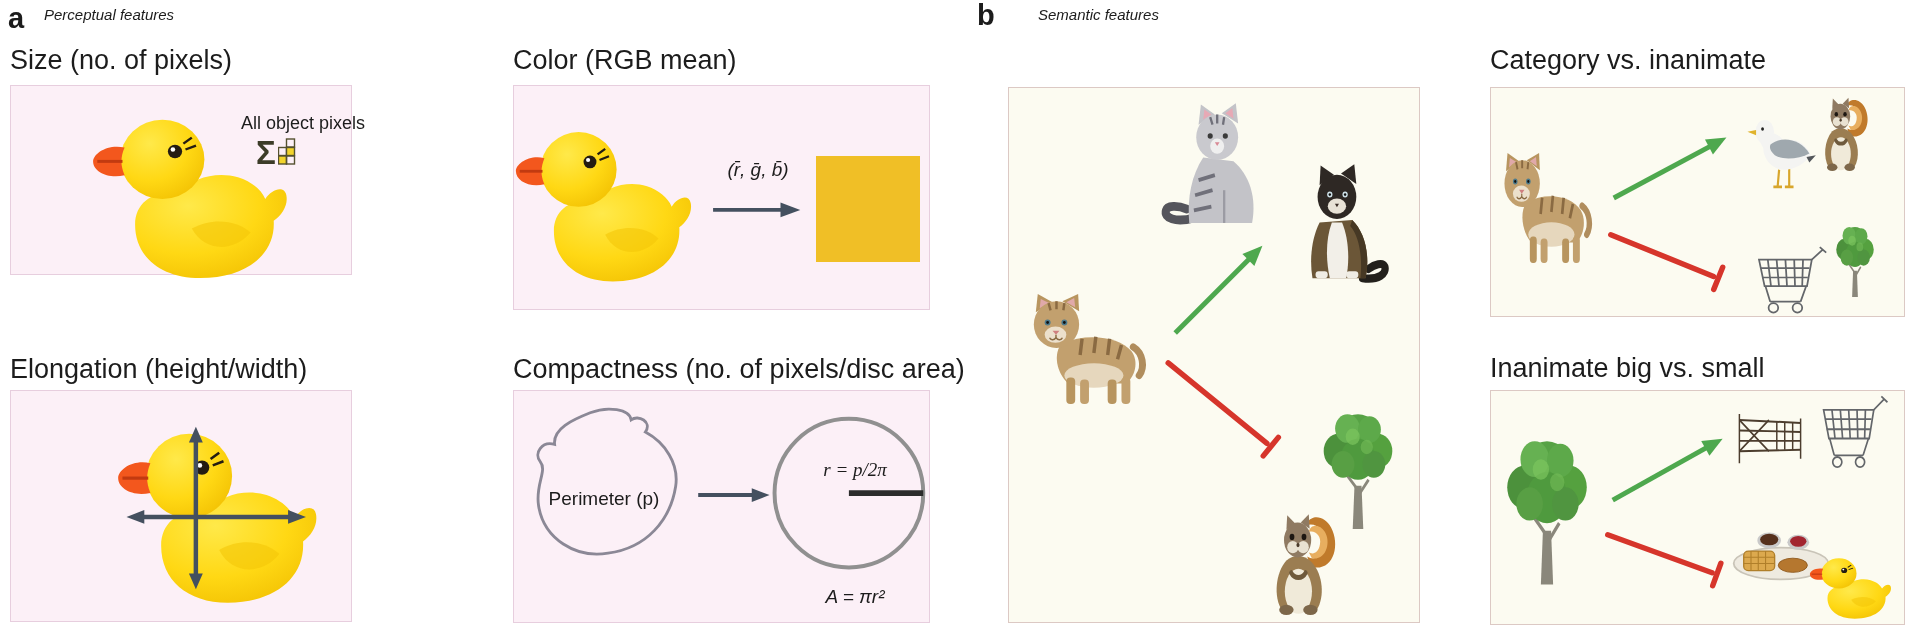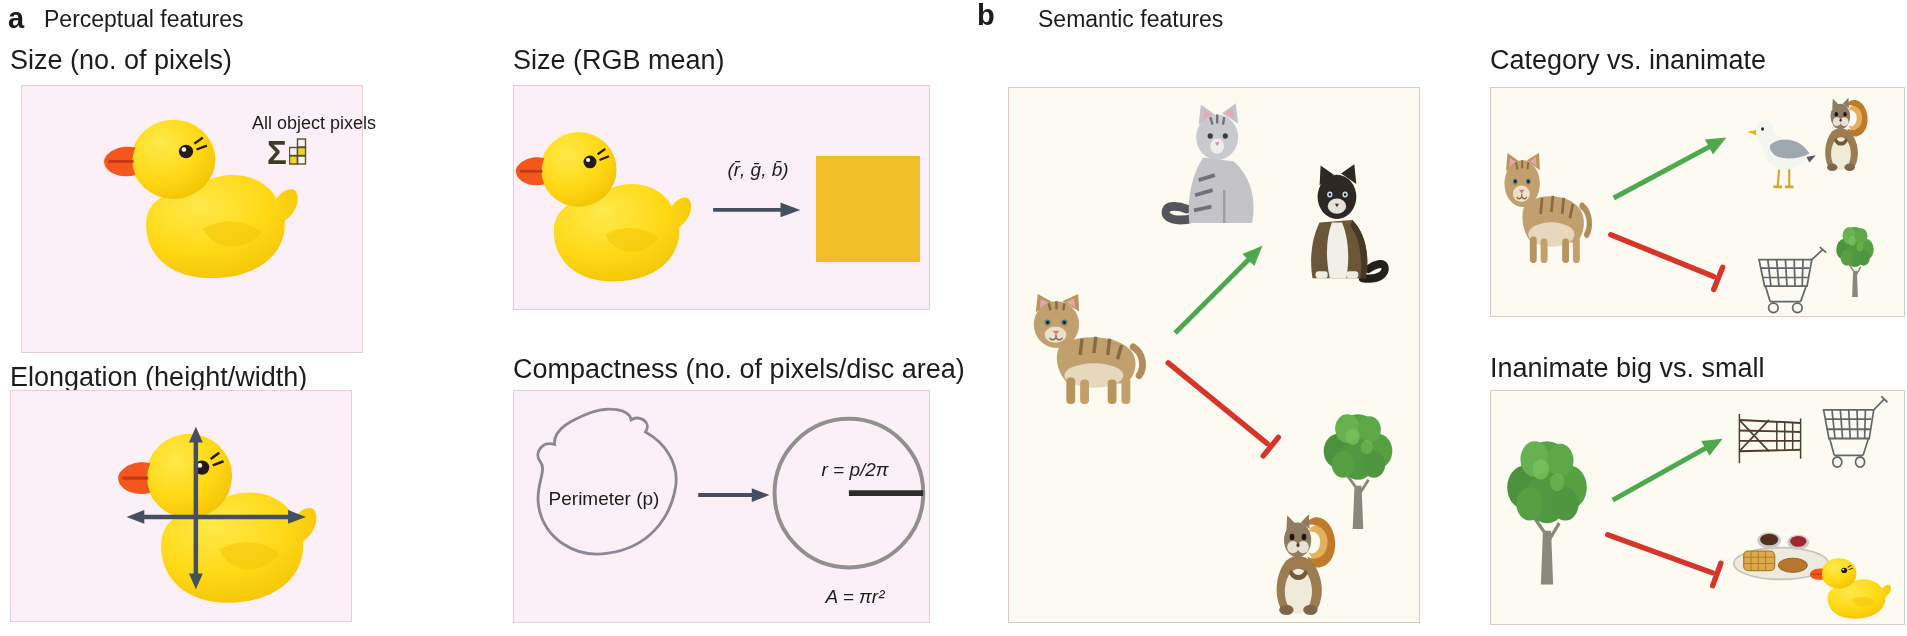--- a/index.html
+++ b/index.html
@@ -1,19 +1,19 @@
 <!DOCTYPE html>
 <html><head>
 <meta charset="utf-8">
 <style>
   html,body{margin:0;padding:0;background:#ffffff;}
   .fig{position:relative;width:1907px;height:636px;background:#ffffff;
        font-family:"Liberation Sans",sans-serif;color:#1c1c1c;overflow:hidden;}
   .panel-letter{position:absolute;font-size:29px;font-weight:bold;line-height:1.1;}
-  .panel-title{position:absolute;font-size:23px;line-height:1.2;}
+  .panel-title{position:absolute;font-size:15px;line-height:1.2;font-style:italic;}
   .box-label{position:absolute;font-size:27px;line-height:1.2;white-space:nowrap;}
   .pinkbox{position:absolute;background:#fcf0f7;border:1.5px solid #e7cede;box-sizing:border-box;}
   .creambox{position:absolute;background:#fcfbf1;border:1.5px solid #dcc9c4;box-sizing:border-box;}
   .note{position:absolute;font-size:18px;white-space:nowrap;}
   .formula{position:absolute;font-size:19px;font-style:italic;text-align:center;white-space:nowrap;}
   .plain{font-style:normal;}
   .overlay{position:absolute;left:0;top:0;width:100%;height:100%;pointer-events:none;}
   .icon{position:absolute;}
   .swatch{position:absolute;background:#f0bf26;}
   .sigma{position:absolute;display:flex;align-items:flex-start;gap:2px;}
@@ -178,55 +178,55 @@
     </g>
   </defs>
 </svg>
 
 <div class="fig">
 
   <div class="panel-letter" style="left:8px;top:3px;">a</div>
   <div class="panel-title" style="left:44px;top:6px;">Perceptual features</div>
 
   <div class="box-label" style="left:10px;top:44px;">Size (no. of pixels)</div>
-  <div class="pinkbox" style="left:10px;top:85px;width:342px;height:268px;margin-left:11px;">
+  <div class="pinkbox" style="left:10px;top:85px;width:342px;height:190px;">
     <svg class="icon" style="left:80px;top:20px;" width="210" height="178" viewBox="0 0 100 90" preserveAspectRatio="none">
         <use href="#duck"></use>
       </svg>
     <div class="note" style="left:230px;top:27px;">All object pixels</div>
     <div class="sigma" style="left:245px;top:52px;">
       <span class="sigma-glyph">Σ</span>
       <svg width="24" height="28" viewBox="0 0 24 28">
         <g stroke="#55512f" stroke-width="1.4">
           <rect x="8.5" y="1" width="8" height="8" fill="none"></rect>
           <rect x="0.5" y="9.5" width="8" height="8" fill="none"></rect>
           <rect x="8.5" y="9.5" width="8" height="8" fill="#f2d42c"></rect>
           <rect x="0.5" y="18" width="8" height="8" fill="#f2d42c"></rect>
           <rect x="8.5" y="18" width="8" height="8" fill="none"></rect>
         </g>
       </svg>
     </div>
   </div>
 
-  <div class="box-label" style="left:513px;top:44px;">Size (RGB mean)</div>
+  <div class="box-label" style="left:513px;top:44px;">Color (RGB mean)</div>
   <div class="pinkbox" style="left:513px;top:85px;width:417px;height:225px;">
     <svg class="icon" style="left:0px;top:33px;" width="190" height="168" viewBox="0 0 100 90" preserveAspectRatio="none">
         <use href="#duck"></use>
       </svg>
     <div class="formula" style="left:194px;top:73px;width:100px;">(r̄, ḡ, b̄)</div>
     <svg class="overlay" viewBox="0 0 417 225">
       <g transform="translate(200,125)">
         <line x1="0" y1="0" x2="72" y2="0" stroke="#44505f" stroke-width="4"></line>
         <polygon points="88,0 68,-7.5 68,7.5" fill="#44505f"></polygon>
       </g>
     </svg>
     <div class="swatch" style="left:302px;top:70px;width:104px;height:106px;"></div>
   </div>
 
-  <div class="box-label" style="left:10px;top:353px;margin-top:8px;">Elongation (height/width)</div>
+  <div class="box-label" style="left:10px;top:353px;">Elongation (height/width)</div>
   <div class="pinkbox" style="left:10px;top:390px;width:342px;height:232px;">
     <svg class="icon" style="left:105px;top:28px;" width="215" height="190" viewBox="0 0 100 90" preserveAspectRatio="none">
         <use href="#duck"></use>
       </svg>
     <svg class="overlay" viewBox="0 0 342 232">
       <g stroke="#44505f" stroke-width="4.5" fill="#44505f">
         <line x1="186" y1="50" x2="186" y2="186"></line>
         <polygon points="186,36 179,52 193,52" stroke="none"></polygon>
         <polygon points="186,200 179,184 193,184" stroke="none"></polygon>
         <line x1="132" y1="127" x2="283" y2="127"></line>
@@ -243,21 +243,21 @@
       </svg>
     <div class="formula plain" style="left:15px;top:97px;width:150px;">Perimeter (p)</div>
     <svg class="overlay" viewBox="0 0 417 233">
       <g transform="translate(185,105)">
         <line x1="0" y1="0" x2="58" y2="0" stroke="#44505f" stroke-width="4"></line>
         <polygon points="72,0 54,-7 54,7" fill="#44505f"></polygon>
       </g>
       <circle cx="337" cy="103" r="75" fill="none" stroke="#909090" stroke-width="4"></circle>
       <line x1="337" y1="103" x2="412" y2="103" stroke="#2c2c2c" stroke-width="6"></line>
     </svg>
-    <div class="formula" style="left:296px;top:68px;width:90px;">r = p/2π</div>
+    <div class="formula" style="left:296px;top:68px;width:90px;font-family:Liberation Serif, serif;">r = p/2π</div>
     <div class="formula" style="left:296px;top:195px;width:90px;">A = πr²</div>
   </div>
 
   <div class="panel-letter" style="left:977px;top:0px;">b</div>
   <div class="panel-title" style="left:1026px;top:6px;margin-left:12px;">Semantic features</div>
 
   <div class="creambox" style="left:1008px;top:87px;width:412px;height:536px;">
     <svg class="icon" style="left:150px;top:14px;" width="128" height="126" viewBox="0 0 110 100" preserveAspectRatio="none">
         <use href="#cat-silver"></use>
       </svg>

